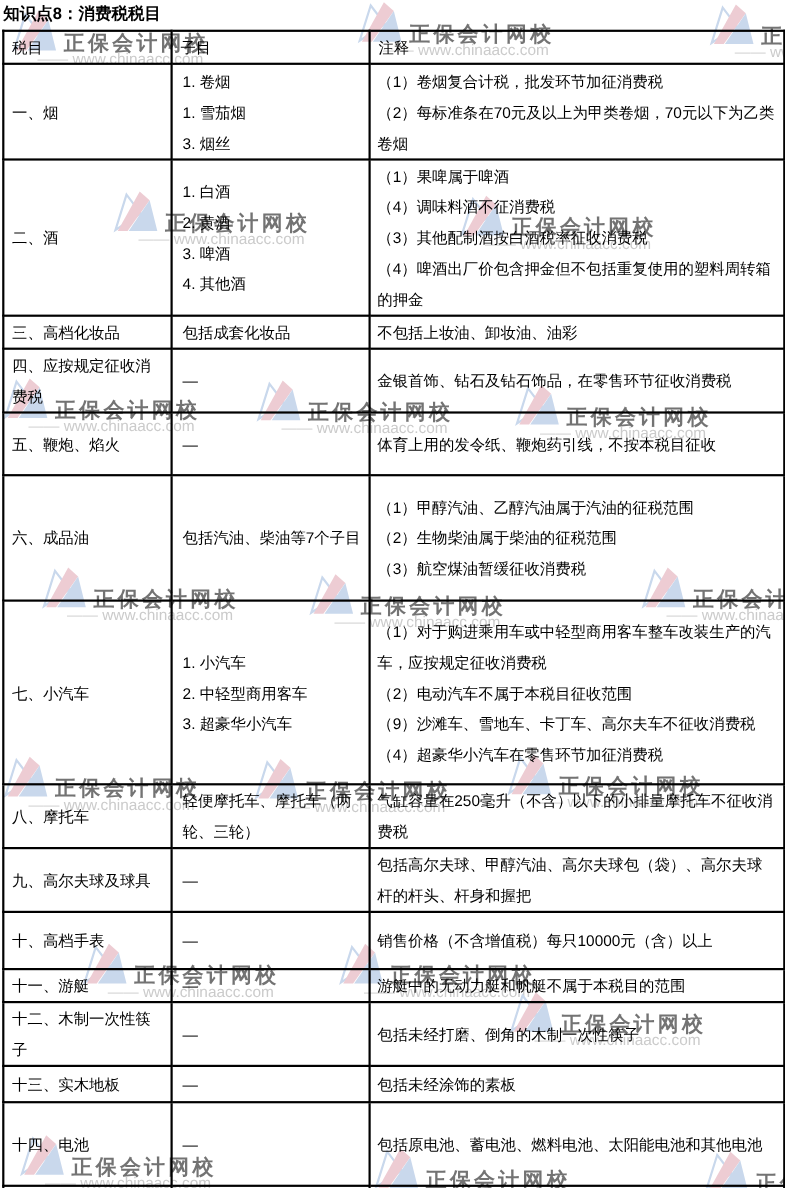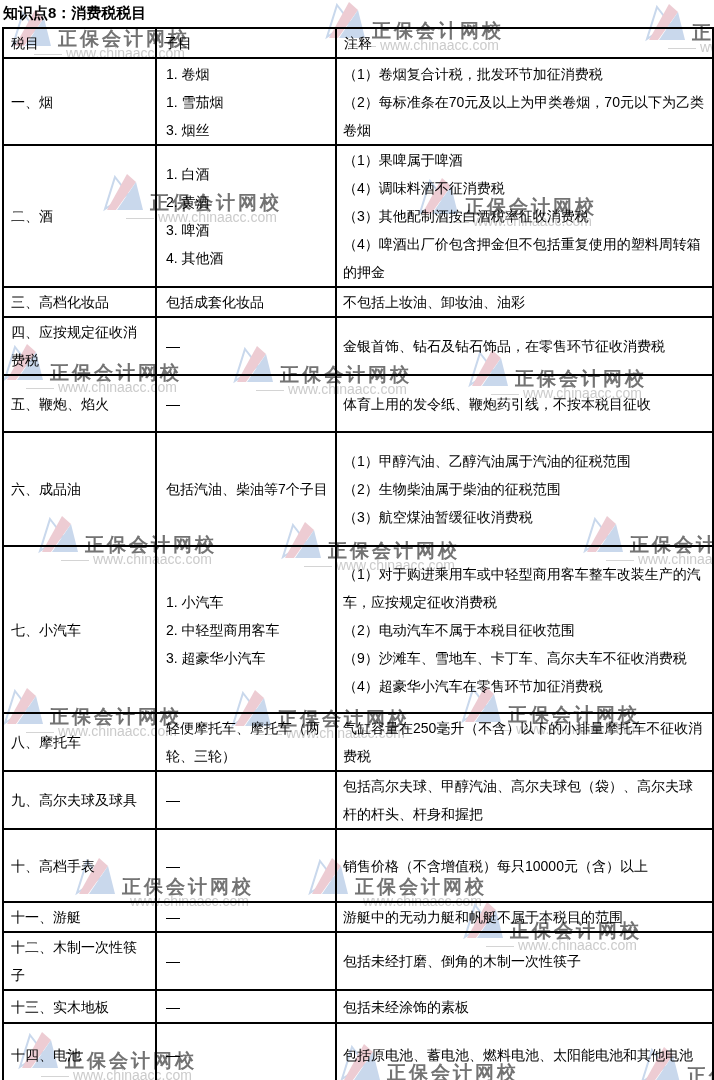--- a/index.html
+++ b/index.html
@@ -373,21 +373,21 @@
         </tr>
         <tr style="height: 58px;">
           <td class="item-cell">九、高尔夫球及球具</td>
           <td class="sub-cell">
             <div class="sub-line">—</div>
           </td>
           <td class="notes-cell">
             <div class="note-line">包括高尔夫球、甲醇汽油、高尔夫球包（袋）、高尔夫球杆的杆头、杆身和握把</div>
           </td>
         </tr>
-        <tr style="height: 73px;">
+        <tr style="height: 52px;">
           <td class="item-cell">十、高档手表</td>
           <td class="sub-cell">
             <div class="sub-line">—</div>
           </td>
           <td class="notes-cell">
             <div class="note-line">销售价格（不含增值税）每只10000元（含）以上</div>
           </td>
         </tr>
         <tr style="height: 27px;">
           <td class="item-cell">十一、游艇</td>
@@ -409,21 +409,21 @@
         </tr>
         <tr style="height: 33px;">
           <td class="item-cell">十三、实木地板</td>
           <td class="sub-cell">
             <div class="sub-line">—</div>
           </td>
           <td class="notes-cell">
             <div class="note-line">包括未经涂饰的素板</div>
           </td>
         </tr>
-        <tr style="height: 64px;">
+        <tr style="height: 76px;">
           <td class="item-cell">十四、电池</td>
           <td class="sub-cell">
             <div class="sub-line">—</div>
           </td>
           <td class="notes-cell">
             <div class="note-line">包括原电池、蓄电池、燃料电池、太阳能电池和其他电池</div>
           </td>
         </tr>
         <tr style="height: 28px;">
           <td class="item-cell">十五、涂料</td>

